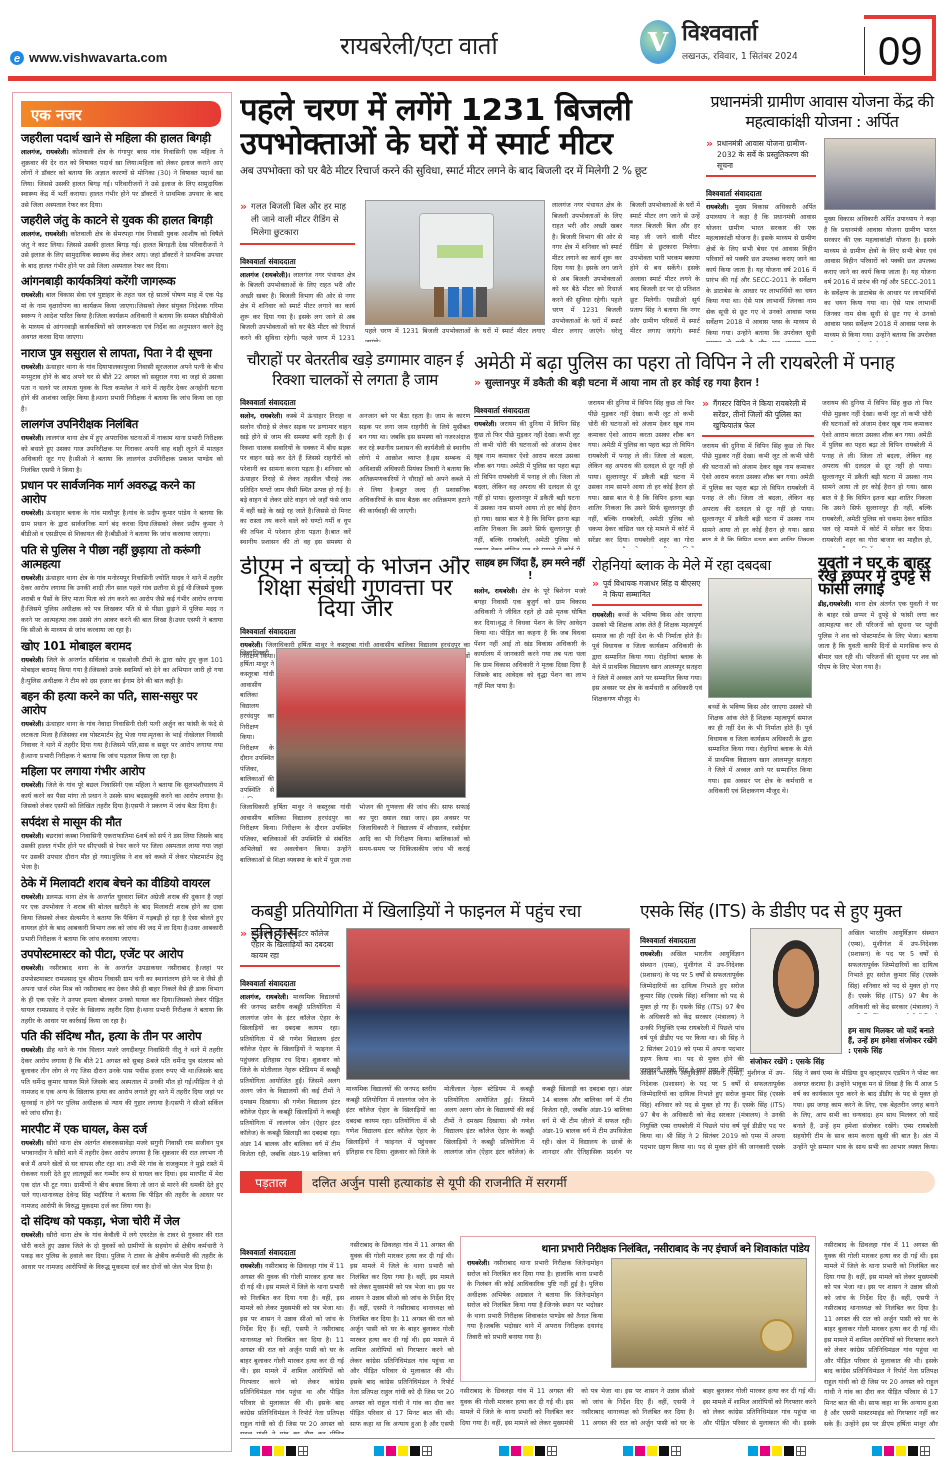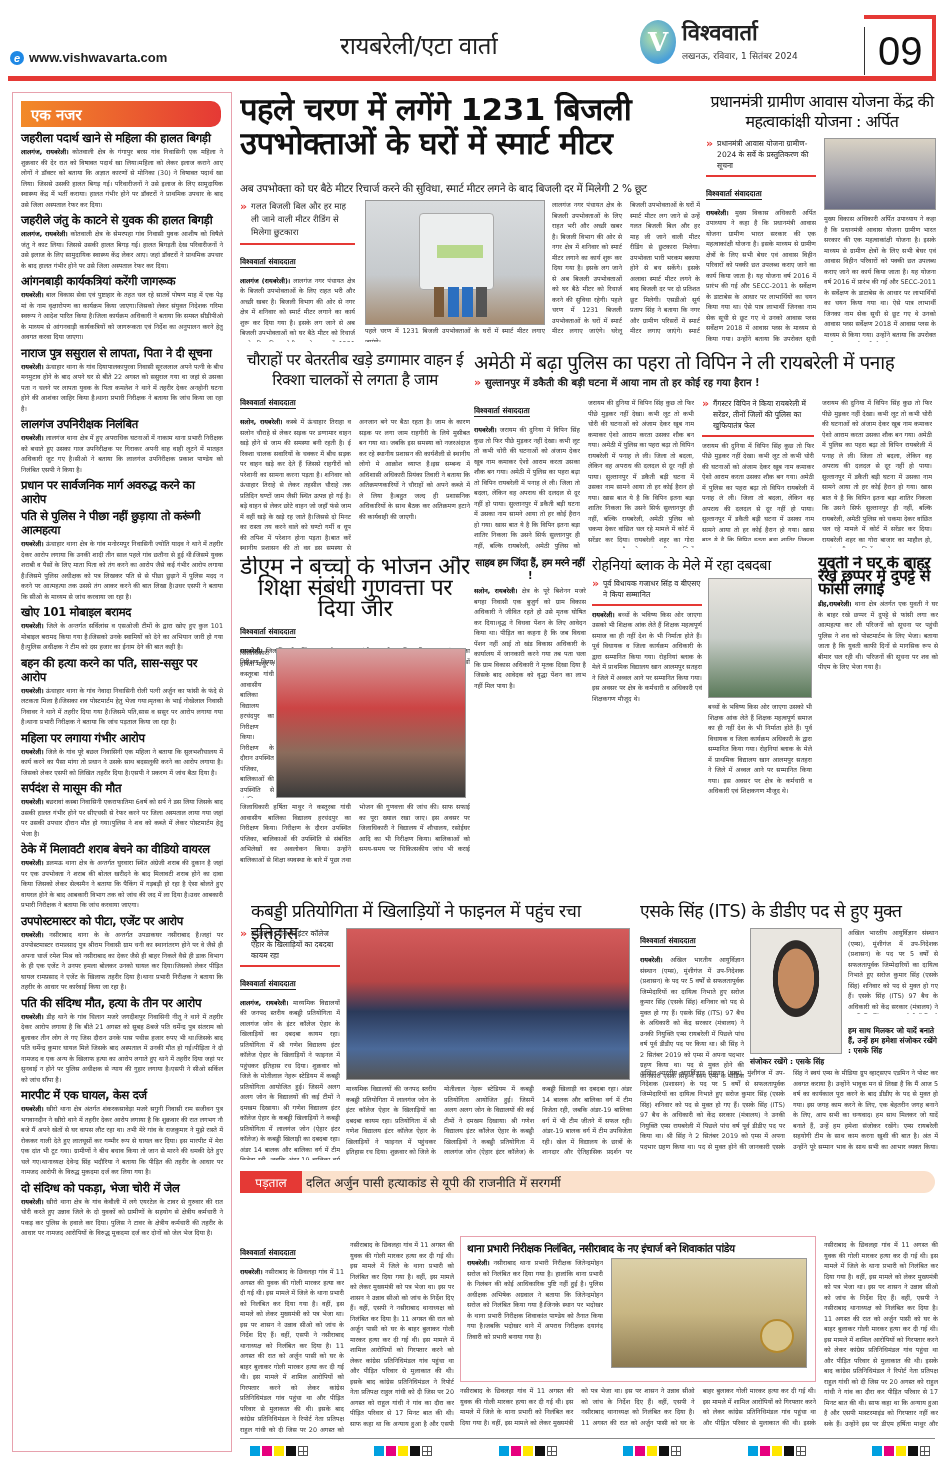--- a/index.html
+++ b/index.html
@@ -24,33 +24,33 @@
   .left-col { position: absolute; left: 12px; top: 92px; width: 220px; height: 1360px; border: 1.5px solid #e7a1ad; padding: 4px 8px; overflow: hidden; }
   .ek-nazar { background: linear-gradient(90deg, #f28a28, #e53935); color: #fff; font-weight: bold; font-size: 15px; padding: 3px 10px; border-radius: 0 10px 10px 0; margin: 4px 0 4px 0; width: 200px; }
   .brief h3 { font-size: 11.5px; font-weight: bold; margin: 3px 0 2px; letter-spacing: -0.3px; color: #111; line-height: 14px; }
   .brief p { font-size: 6.4px; line-height: 10.5px; color: #333; text-align: justify; }
   .brief p b { color: #000; }
 
   
   .art { position: absolute; overflow: hidden; }
   .hl { font-weight: bold; color: #111; letter-spacing: -0.5px; line-height: 1.12; }
   .subhl { color: #222; }
-  .byline { font-size: 7.5px; font-weight: bold; border-bottom: 1px solid #222; padding-bottom: 1px; margin-bottom: 8px; display: inline-block; }
+  .byline { font-size: 7.5px; font-weight: bold; border-bottom: 1px solid #222; padding-bottom: 1px; margin-bottom: 2px; display: inline-block; }
   .body { font-size: 6.4px; line-height: 10.5px; color: #333; text-align: justify; }
   .body b { color: #000; }
   .cols { column-gap: 8px; column-fill: auto; }
   .bullet { font-size: 8.5px; line-height: 13px; color: #222; display: flex; gap: 4px; }
   .bullet .chev { color: #e53935; font-weight: bold; font-size: 11px; }
   .redline { height: 1.5px; background: #e53935; margin: 4px 0; }
   .photo { position: absolute; border: 1px solid #999; }
 
   
   .padtal { position: absolute; left: 240px; top: 1171px; width: 695px; height: 22px; background: #fbe1cc; border-radius: 0 12px 12px 0; display: flex; align-items: center; }
   .padtal-tag { background: #e53935; color: #fff; font-size: 12px; height: 22px; width: 62px; display: flex; align-items: center; justify-content: center; text-align: right; }
-  .padtal-text { font-size: 12px; margin-left: 4px; color: #222; }
+  .padtal-text { font-size: 12px; margin-left: 10px; color: #222; }
 
   .boxed { border: 1.2px solid #e7a1ad; }
 
   
   .colorbars { position: absolute; left: 240px; top: 1445px; width: 700px; height: 12px; display: flex; justify-content: space-between; padding: 0 10px; }
   .cb-group { display: flex; gap: 2px; align-items: center; }
   .cb { width: 10px; height: 10px; }
   .cb.c { background: #00a0e0; } .cb.m { background: #e6007e; } .cb.y { background: #ffe600; } .cb.k { background: #111; }
   .cb.reg { width: 10px; height: 10px; border: 1px solid #555; background: linear-gradient(#555,#555) center/1px 100% no-repeat, linear-gradient(#555,#555) center/100% 1px no-repeat; }
   .bottom-rule { position: absolute; left: 240px; top: 1438px; width: 695px; height: 1px; background: #888; }
@@ -107,20 +107,21 @@
       <div class="brief">
         <h3>नाराज पुत्र ससुराल से लापता, पिता ने दी सूचना</h3>
         <p><b>रायबरेली।</b> <span>ऊंचाहार थाना के गांव दियापालकापुरवा निवासी सूरजलाल अपने पत्नी के बीच मनमुटाव होने के बाद अपने घर से बीते 22 अगस्त को ससुराल गया था जहां से उसका पता न चलने पर लापता युवक के पिता कमलेश ने थाने में तहरीर देकर अनहोनी घटना होने की आशंका जाहिर किया है।थाना प्रभारी निरीक्षक ने बताया कि जांच किया जा रहा है।</span></p>
       </div>
       <div class="brief">
         <h3>लालगंज उपनिरीक्षक निलंबित</h3>
         <p><b>रायबरेली।</b> <span>लालगंज थाना क्षेत्र में हुए अपराधिक घटनाओं में नाकाम थाना प्रभारी निरीक्षक को बचाते हुए उसका गाज उपनिरीक्षक पर गिराकर अपनी वाह वाही लूटने में मातहत अधिकारी जुट गए है।सीओ ने बताया कि लालगंज उपनिरीक्षक प्रकाश पाण्डेय को निलंबित एसपी ने किया है।</span></p>
       </div>
       <div class="brief">
         <h3>प्रधान पर सार्वजनिक मार्ग अवरुद्ध करने का आरोप</h3>
+        <p><b>रायबरेली।</b> <span>ऊंचाहार ब्लाक के गांव माधौपुर है।गांव के प्रदीप कुमार पांडेय ने बताया कि ग्राम प्रधान के द्वारा सार्वजनिक मार्ग बंद करवा दिया।जिसको लेकर प्रदीप कुमार ने बीडीओ व एसडीएम से शिकायत की है।बीडीओ ने बताया कि जांच करवाया जाएगा।</span></p>
       </div>
       <div class="brief">
         <h3>पति से पुलिस ने पीछा नहीं छुड़ाया तो करूंगी आत्महत्या</h3>
         <p><b>रायबरेली।</b> <span>ऊंचाहार थाना क्षेत्र के गांव मनोरमपुर निवासिनी ज्योति यादव ने थाने में तहरीर देकर आरोप लगाया कि उनकी शादी तीन साल पहले गांव छतौना से हुई थी।जिसमे युवक शराबी व पैसों के लिए माता पिता को तंग करने का आरोप जैसे कई गंभीर आरोप लगाया है।जिसमे पुलिस अधीक्षक को पत्र लिखकर पति से से पीछा छुड़ाने में पुलिस मदद न करने पर आत्महत्या तक उससे तंग आकर करने की बात लिखा है।उधर एसपी ने बताया कि सीओ के माध्यम से जांच करवाया जा रहा है।</span></p>
       </div>
       <div class="brief">
         <h3>खोए 101 मोबाइल बरामद</h3>
         <p><b>रायबरेली।</b> <span>जिले के अन्तर्गत सर्विलांस व एसओजी टीमों के द्वारा खोए हुए कुल 101 मोबाइल बरामद किया गया है।जिसको उनके स्वामियों को देने का अभियान जारी हो गया है।पुलिस अधीक्षक ने टीम को दस हजार का ईनाम देने की बात कही है।</span></p>
       </div>
       <div class="brief">
@@ -153,21 +154,21 @@
       </div>
       <div class="brief">
         <h3>दो संदिग्ध को पकड़ा, भेजा चोरी में जेल</h3>
         <p><b>रायबरेली।</b> <span>खीरो थाना क्षेत्र के गांव केवौली में लगे एयरटेल के टावर से गुरुवार की रात चोरी करते हुए उन्नाव जिले के दो युवकों को ग्रामीणों के सहयोग से क्षेत्रीय कर्मचारी ने पकड़ कर पुलिस के हवाले कर दिया। पुलिस ने टावर के क्षेत्रीय कर्मचारी की तहरीर के आधार पर नामजद आरोपियों के विरुद्ध मुकदमा दर्ज कर दोनों को जेल भेज दिया है।</span></p>
       </div>
     </div>
 </aside>
 
 <article class="art" style="left:240px; top:92px; width:460px; height:250px;">
   <h1 class="hl" style="font-size:31px; line-height:34px;">पहले चरण में लगेंगे 1231 बिजली उपभोक्ताओं के घरों में स्मार्ट मीटर</h1>
-  <div class="subhl" style="font-size:10.5px; margin-top:21px; letter-spacing:-0.3px;">अब उपभोक्ता को घर बैठे मीटर रिचार्ज करने की सुविधा, स्मार्ट मीटर लगने के बाद बिजली दर में मिलेगी 2 % छूट</div>
+  <div class="subhl" style="font-size:10.5px; margin-top:3px; letter-spacing:-0.3px;">अब उपभोक्ता को घर बैठे मीटर रिचार्ज करने की सुविधा, स्मार्ट मीटर लगने के बाद बिजली दर में मिलेगी 2 % छूट</div>
   <div style="position:absolute; left:0; top:108px; width:115px;">
     <div class="bullet">
         <span class="chev">»</span>
         <span>गलत बिजली बिल और हर माह ली जाने वाली मीटर रीडिंग से मिलेगा छुटकारा</span>
       </div>
     <div class="redline"></div>
     <div class="byline">विश्ववार्ता संवाददाता</div>
     <div class="body" style="height:90px; overflow:hidden;"><b>लालगंज (रायबरेली)।</b> <span>लालगंज नगर पंचायत क्षेत्र के बिजली उपभोक्ताओं के लिए राहत भरी और अच्छी खबर है। बिजली विभाग की ओर से नगर क्षेत्र में शनिवार को स्मार्ट मीटर लगाने का कार्य शुरू कर दिया गया है। इसके लग जाने से अब बिजली उपभोक्ताओं को घर बैठे मीटर को रिचार्ज करने की सुविधा रहेगी। पहले चरण में 1231 बिजली उपभोक्ताओं के घरों में स्मार्ट मीटर लगाए जाएंगे। घरेलू बिजली उपभोक्ताओं के घरों में स्मार्ट मीटर लग जाने से उन्हें गलत बिजली बिल और हर माह ली जाने वाली मीटर रीडिंग से छुटकारा मिलेगा। उपभोक्ता भारी भरकम बकाया होने से बच सकेंगे। इसके अलावा स्मार्ट मीटर लगने के बाद बिजली दर पर दो प्रतिशत छूट मिलेगी। एसडीओ सूर्य प्रताप सिंह ने बताया कि नगर और ग्रामीण परिसरों में स्मार्ट मीटर लगाए जाएंगे। स्मार्ट मीटर लग जाने के बाद बिजली उपभोक्ताओं को बिजली खर्च पर स्वयं नियंत्रण करने में मदद मिलेगी। भविष्य में सोलर पैनल और ईवी चार्जिंग करने के लिए मीटर बदलने की जरूरत नहीं पड़ेगी। बिजली लाइन में किसी तरह की गड़बड़ी आने या विद्युत आपूर्ति बाधित होने पर स्मार्ट मीटर के जरिए तुरंत जानकारी मिल सकेगी।</span></div>
   </div>
   <div class="photo photo-meter" style="left:125px; top:108px; width:180px; height:125px;">
@@ -180,21 +181,21 @@
   </div>
   <div class="body" style="position:absolute; left:125px; top:234px; width:180px; height:16px; overflow:hidden;">पहले चरण में 1231 बिजली उपभोक्ताओं के घरों में स्मार्ट मीटर लगाए जाएंगे।</div>
   <div class="body cols" style="position:absolute; left:312px; top:108px; width:148px; height:142px; column-count:2; overflow:hidden;">लालगंज नगर पंचायत क्षेत्र के बिजली उपभोक्ताओं के लिए राहत भरी और अच्छी खबर है। बिजली विभाग की ओर से नगर क्षेत्र में शनिवार को स्मार्ट मीटर लगाने का कार्य शुरू कर दिया गया है। इसके लग जाने से अब बिजली उपभोक्ताओं को घर बैठे मीटर को रिचार्ज करने की सुविधा रहेगी। पहले चरण में 1231 बिजली उपभोक्ताओं के घरों में स्मार्ट मीटर लगाए जाएंगे। घरेलू बिजली उपभोक्ताओं के घरों में स्मार्ट मीटर लग जाने से उन्हें गलत बिजली बिल और हर माह ली जाने वाली मीटर रीडिंग से छुटकारा मिलेगा। उपभोक्ता भारी भरकम बकाया होने से बच सकेंगे। इसके अलावा स्मार्ट मीटर लगने के बाद बिजली दर पर दो प्रतिशत छूट मिलेगी। एसडीओ सूर्य प्रताप सिंह ने बताया कि नगर और ग्रामीण परिसरों में स्मार्ट मीटर लगाए जाएंगे। स्मार्ट मीटर लग जाने के बाद बिजली उपभोक्ताओं को बिजली खर्च पर स्वयं नियंत्रण करने में मदद मिलेगी। भविष्य में सोलर पैनल और ईवी चार्जिंग करने के लिए मीटर बदलने की जरूरत नहीं पड़ेगी। बिजली लाइन में किसी तरह की गड़बड़ी आने या विद्युत आपूर्ति बाधित होने पर स्मार्ट मीटर के जरिए तुरंत जानकारी मिल सकेगी।</div>
 </article>
 
 <article class="art" style="left:706px; top:92px; width:232px; height:250px;">
   <h2 class="hl" style="font-size:16px; font-weight:normal; text-align:center; line-height:20px;">प्रधानमंत्री ग्रामीण आवास योजना केंद्र की महत्वाकांक्षी योजना : अर्पित</h2>
   <div style="position:absolute; left:0; top:46px; width:110px;">
     <div class="bullet" style="font-size:7.5px; line-height:11px;">
         <span class="chev">»</span>
-        <span>प्रधानमंत्री आवास योजना ग्रामीण- 2024 के सर्वे के प्रस्तुतिकरण की सूचना</span>
+        <span>प्रधानमंत्री आवास योजना ग्रामीण- 2032 के सर्वे के प्रस्तुतिकरण की सूचना</span>
       </div>
     <div class="redline"></div>
     <div class="byline">विश्ववार्ता संवाददाता</div>
     <div class="body" style="height:148px; overflow:hidden;"><b>रायबरेली।</b> <span>मुख्य विकास अधिकारी अर्पित उपाध्याय ने कहा है कि प्रधानमंत्री आवास योजना ग्रामीण भारत सरकार की एक महत्वाकांक्षी योजना है। इसके माध्यम से ग्रामीण क्षेत्रों के लिए सभी बेघर एवं आवास विहीन परिवारों को पक्की छत उपलब्ध कराए जाने का कार्य किया जाता है। यह योजना वर्ष 2016 में प्रारंभ की गई और SECC-2011 के सर्वेक्षण के डाटाबेस के आधार पर लाभार्थियों का चयन किया गया था। ऐसे पात्र लाभार्थी जिनका नाम सेक सूची से छूट गए थे उनको आवास प्लस सर्वेक्षण 2018 में आवास प्लस के माध्यम से किया गया। उन्होंने बताया कि उपरोक्त सूची समाप्त हो गयी है और अब आवास प्लस सर्वेक्षण 2024 के माध्यम से नये पात्र लाभार्थियों को सूची में जोड़े जाने की कार्यवाही की जानी है। इस हेतु कर्मचारियों की ड्यूटी ग्राम पंचायतवार लगा दी गयी है और विकास खण्ड स्तर पर ग्राम प्रधान, बीडीसी सदस्य तथा ब्लाक स्तर के कर्मचारियों की बैठक भी की जा रही है। मुख्य विकास अधिकारी ने बताया कि उक्त योजना के अन्तर्गत लाभार्थियों को उनके बैंक खाते में तीन किस्तों में कुल 1.20 लाख रुपये की धनराशि दी जाती है। जिले में कुल 2016 से अब तक 81834 के सापेक्ष 81468 लाभार्थियों के आवास पूर्ण कराये जा चुके है।</span></div>
   </div>
   <div class="photo photo-man" style="left:118px; top:46px; width:112px; height:72px;"></div>
   <div class="body" style="position:absolute; left:118px; top:122px; width:112px; height:128px; overflow:hidden;">मुख्य विकास अधिकारी अर्पित उपाध्याय ने कहा है कि प्रधानमंत्री आवास योजना ग्रामीण भारत सरकार की एक महत्वाकांक्षी योजना है। इसके माध्यम से ग्रामीण क्षेत्रों के लिए सभी बेघर एवं आवास विहीन परिवारों को पक्की छत उपलब्ध कराए जाने का कार्य किया जाता है। यह योजना वर्ष 2016 में प्रारंभ की गई और SECC-2011 के सर्वेक्षण के डाटाबेस के आधार पर लाभार्थियों का चयन किया गया था। ऐसे पात्र लाभार्थी जिनका नाम सेक सूची से छूट गए थे उनको आवास प्लस सर्वेक्षण 2018 में आवास प्लस के माध्यम से किया गया। उन्होंने बताया कि उपरोक्त सूची समाप्त हो गयी है और अब आवास प्लस सर्वेक्षण 2024 के माध्यम से नये पात्र लाभार्थियों को सूची में जोड़े जाने की कार्यवाही की जानी है। इस हेतु कर्मचारियों की ड्यूटी ग्राम पंचायतवार लगा दी गयी है और विकास खण्ड स्तर पर ग्राम प्रधान, बीडीसी सदस्य तथा ब्लाक स्तर के कर्मचारियों की बैठक भी की जा रही है। मुख्य विकास अधिकारी ने बताया कि उक्त योजना के अन्तर्गत लाभार्थियों को उनके बैंक खाते में तीन किस्तों में कुल 1.20 लाख रुपये की धनराशि दी जाती है। जिले में कुल 2016 से अब तक 81834 के सापेक्ष 81468 लाभार्थियों के आवास पूर्ण कराये जा चुके है।</div>
 </article>
 
 <article class="art" style="left:240px; top:350px; width:230px; height:200px;">
@@ -299,21 +300,21 @@
   <div class="padtal-text">दलित अर्जुन पासी  हत्याकांड से यूपी की राजनीति में सरगर्मी</div>
 </div>
 
 <article class="art" style="left:240px; top:1198px; width:698px; height:236px;">
   <div style="position:absolute; left:0; top:42px; width:104px;">
     <div class="byline">विश्ववार्ता संवाददाता</div>
     <div class="body" style="height:180px; overflow:hidden;"><b>रायबरेली।</b> <span>नसीराबाद के छिवलहा गांव में 11 अगस्त की युवक की गोली मारकर हत्या कर दी गई थी। इस मामले में जिले के थाना प्रभारी को निलंबित कर दिया गया है। वहीं, इस मामले को लेकर मुख्यमंत्री को पत्र भेजा था। इस पर शासन ने उन्नाव सीओ को जांच के निर्देश दिए हैं। वहीं, एसपी ने नसीराबाद थानाध्यक्ष को निलंबित कर दिया है। 11 अगस्त की रात को अर्जुन पासी को घर के बाहर बुलाकर गोली मारकर हत्या कर दी गई थी। इस मामले में शामिल आरोपियों को गिरफ्तार करने को लेकर कांग्रेस प्रतिनिधिमंडल गांव पहुंचा था और पीड़ित परिवार से मुलाकात की थी। इसके बाद कांग्रेस प्रतिनिधिमंडल ने रिपोर्ट नेता प्रतिपक्ष राहुल गांधी को दी जिस पर 20 अगस्त को राहुल गांधी ने गांव का दौरा कर पीड़ित परिवार से 17 मिनट बात की थी। साफ कहा था कि अन्याय हुआ है और एसपी मास्टरमाइंड को गिरफ्तार नहीं कर सके हैं। उन्होंने इस पर डीएम हर्षिता माथुर और एसपी अभिषेक अग्रवाल को त्वरित कार्रवाई के निर्देश दिए थे। यह मामला इस समय उपचुनाव के चलते खासा गर्म है। उधर, मुख्य आरोपी की गिरफ्तारी को लेकर सांसद राहुल गांधी ने मुख्यमंत्री योगी आदित्यनाथ को पत्र लिखा। दो दिन पहले लखनऊ में मुख्यमंत्री कार्यालय पर विपक्ष आवाहन भिक्षा, अमेठी के सांसद केएल शर्मा ने भी आवाज उठाई थी। पहले एसपी अभिषेक कुमार अग्रवाल ने नसीराबाद थानाध्यक्ष जितेंद्र मोहन सरोज को निलंबित कर दिया तो वहीं उन्नाव सीओ को मामले की जांच के निर्देश दिए गए हैं। जांच रिपोर्ट शासन को भेजी जाएगी।</span></div>
   </div>
   <div class="body" style="position:absolute; left:110px; top:42px; width:104px; height:190px; overflow:hidden;">नसीराबाद के छिवलहा गांव में 11 अगस्त की युवक की गोली मारकर हत्या कर दी गई थी। इस मामले में जिले के थाना प्रभारी को निलंबित कर दिया गया है। वहीं, इस मामले को लेकर मुख्यमंत्री को पत्र भेजा था। इस पर शासन ने उन्नाव सीओ को जांच के निर्देश दिए हैं। वहीं, एसपी ने नसीराबाद थानाध्यक्ष को निलंबित कर दिया है। 11 अगस्त की रात को अर्जुन पासी को घर के बाहर बुलाकर गोली मारकर हत्या कर दी गई थी। इस मामले में शामिल आरोपियों को गिरफ्तार करने को लेकर कांग्रेस प्रतिनिधिमंडल गांव पहुंचा था और पीड़ित परिवार से मुलाकात की थी। इसके बाद कांग्रेस प्रतिनिधिमंडल ने रिपोर्ट नेता प्रतिपक्ष राहुल गांधी को दी जिस पर 20 अगस्त को राहुल गांधी ने गांव का दौरा कर पीड़ित परिवार से 17 मिनट बात की थी। साफ कहा था कि अन्याय हुआ है और एसपी मास्टरमाइंड को गिरफ्तार नहीं कर सके हैं। उन्होंने इस पर डीएम हर्षिता माथुर और एसपी अभिषेक अग्रवाल को त्वरित कार्रवाई के निर्देश दिए थे। यह मामला इस समय उपचुनाव के चलते खासा गर्म है। उधर, मुख्य आरोपी की गिरफ्तारी को लेकर सांसद राहुल गांधी ने मुख्यमंत्री योगी आदित्यनाथ को पत्र लिखा। दो दिन पहले लखनऊ में मुख्यमंत्री कार्यालय पर विपक्ष आवाहन भिक्षा, अमेठी के सांसद केएल शर्मा ने भी आवाज उठाई थी। पहले एसपी अभिषेक कुमार अग्रवाल ने नसीराबाद थानाध्यक्ष जितेंद्र मोहन सरोज को निलंबित कर दिया तो वहीं उन्नाव सीओ को मामले की जांच के निर्देश दिए गए हैं। जांच रिपोर्ट शासन को भेजी जाएगी।</div>
   <div class="boxed" style="position:absolute; left:220px; top:38px; width:356px; height:146px; padding:4px 6px; overflow:hidden;">
-    <h3 class="hl" style="font-size:10.5px; line-height:14px;">थाना प्रभारी निरीक्षक निलंबित, नसीराबाद के नए इंचार्ज बने शिवाकांत पांडेय</h3>
+    <h3 class="hl" style="font-size:10.5px; line-height:14px;text-align:right;">थाना प्रभारी निरीक्षक निलंबित, नसीराबाद के नए इंचार्ज बने शिवाकांत पांडेय</h3>
     <div style="display:flex; gap:8px; margin-top:3px;">
       <div class="body" style="width:136px; height:110px; overflow:hidden;"><b>रायबरेली।</b> <span>नसीराबाद थाना प्रभारी निरीक्षक जितेन्द्रमोहन सरोज को निलंबित कर दिया गया है। हालांकि थाना प्रभारी के निलंबन की कोई आधिकारिक पुष्टि नहीं हुई है। पुलिस अधीक्षक अभिषेक अग्रवाल ने बताया कि जितेन्द्रमोहन सरोज को निलंबित किया गया है।जिनके स्थान पर भदोखर के थाना प्रभारी निरीक्षक शिवाकांत पाण्डेय को तैनात किया गया है।जबकि भदोखर थाने में अपराध निरीक्षक दयानंद तिवारी को प्रभारी बनाया गया है।</span></div>
       <div class="photo photo-police" style="position:relative; width:196px; height:110px;">
           <div class="photo-seal"></div>
         </div>
     </div>
   </div>
   <div class="body cols" style="position:absolute; left:220px; top:188px; width:356px; height:46px; column-count:3; overflow:hidden;">नसीराबाद के छिवलहा गांव में 11 अगस्त की युवक की गोली मारकर हत्या कर दी गई थी। इस मामले में जिले के थाना प्रभारी को निलंबित कर दिया गया है। वहीं, इस मामले को लेकर मुख्यमंत्री को पत्र भेजा था। इस पर शासन ने उन्नाव सीओ को जांच के निर्देश दिए हैं। वहीं, एसपी ने नसीराबाद थानाध्यक्ष को निलंबित कर दिया है। 11 अगस्त की रात को अर्जुन पासी को घर के बाहर बुलाकर गोली मारकर हत्या कर दी गई थी। इस मामले में शामिल आरोपियों को गिरफ्तार करने को लेकर कांग्रेस प्रतिनिधिमंडल गांव पहुंचा था और पीड़ित परिवार से मुलाकात की थी। इसके बाद कांग्रेस प्रतिनिधिमंडल ने रिपोर्ट नेता प्रतिपक्ष राहुल गांधी को दी जिस पर 20 अगस्त को राहुल गांधी ने गांव का दौरा कर पीड़ित परिवार से 17 मिनट बात की थी। साफ कहा था कि अन्याय हुआ है और एसपी मास्टरमाइंड को गिरफ्तार नहीं कर सके हैं। उन्होंने इस पर डीएम हर्षिता माथुर और एसपी अभिषेक अग्रवाल को त्वरित कार्रवाई के निर्देश दिए थे। यह मामला इस समय उपचुनाव के चलते खासा गर्म है। उधर, मुख्य आरोपी की गिरफ्तारी को लेकर सांसद राहुल गांधी ने मुख्यमंत्री योगी आदित्यनाथ को पत्र लिखा। दो दिन पहले लखनऊ में मुख्यमंत्री कार्यालय पर विपक्ष आवाहन भिक्षा, अमेठी के सांसद केएल शर्मा ने भी आवाज उठाई थी। पहले एसपी अभिषेक कुमार अग्रवाल ने नसीराबाद थानाध्यक्ष जितेंद्र मोहन सरोज को निलंबित कर दिया तो वहीं उन्नाव सीओ को मामले की जांच के निर्देश दिए गए हैं। जांच रिपोर्ट शासन को भेजी जाएगी।</div>
   <div class="body" style="position:absolute; left:584px; top:42px; width:114px; height:190px; overflow:hidden;">नसीराबाद के छिवलहा गांव में 11 अगस्त की युवक की गोली मारकर हत्या कर दी गई थी। इस मामले में जिले के थाना प्रभारी को निलंबित कर दिया गया है। वहीं, इस मामले को लेकर मुख्यमंत्री को पत्र भेजा था। इस पर शासन ने उन्नाव सीओ को जांच के निर्देश दिए हैं। वहीं, एसपी ने नसीराबाद थानाध्यक्ष को निलंबित कर दिया है। 11 अगस्त की रात को अर्जुन पासी को घर के बाहर बुलाकर गोली मारकर हत्या कर दी गई थी। इस मामले में शामिल आरोपियों को गिरफ्तार करने को लेकर कांग्रेस प्रतिनिधिमंडल गांव पहुंचा था और पीड़ित परिवार से मुलाकात की थी। इसके बाद कांग्रेस प्रतिनिधिमंडल ने रिपोर्ट नेता प्रतिपक्ष राहुल गांधी को दी जिस पर 20 अगस्त को राहुल गांधी ने गांव का दौरा कर पीड़ित परिवार से 17 मिनट बात की थी। साफ कहा था कि अन्याय हुआ है और एसपी मास्टरमाइंड को गिरफ्तार नहीं कर सके हैं। उन्होंने इस पर डीएम हर्षिता माथुर और एसपी अभिषेक अग्रवाल को त्वरित कार्रवाई के निर्देश दिए थे। यह मामला इस समय उपचुनाव के चलते खासा गर्म है। उधर, मुख्य आरोपी की गिरफ्तारी को लेकर सांसद राहुल गांधी ने मुख्यमंत्री योगी आदित्यनाथ को पत्र लिखा। दो दिन पहले लखनऊ में मुख्यमंत्री कार्यालय पर विपक्ष आवाहन भिक्षा, अमेठी के सांसद केएल शर्मा ने भी आवाज उठाई थी। पहले एसपी अभिषेक कुमार अग्रवाल ने नसीराबाद थानाध्यक्ष जितेंद्र मोहन सरोज को निलंबित कर दिया तो वहीं उन्नाव सीओ को मामले की जांच के निर्देश दिए गए हैं। जांच रिपोर्ट शासन को भेजी जाएगी।</div>
 </article>

